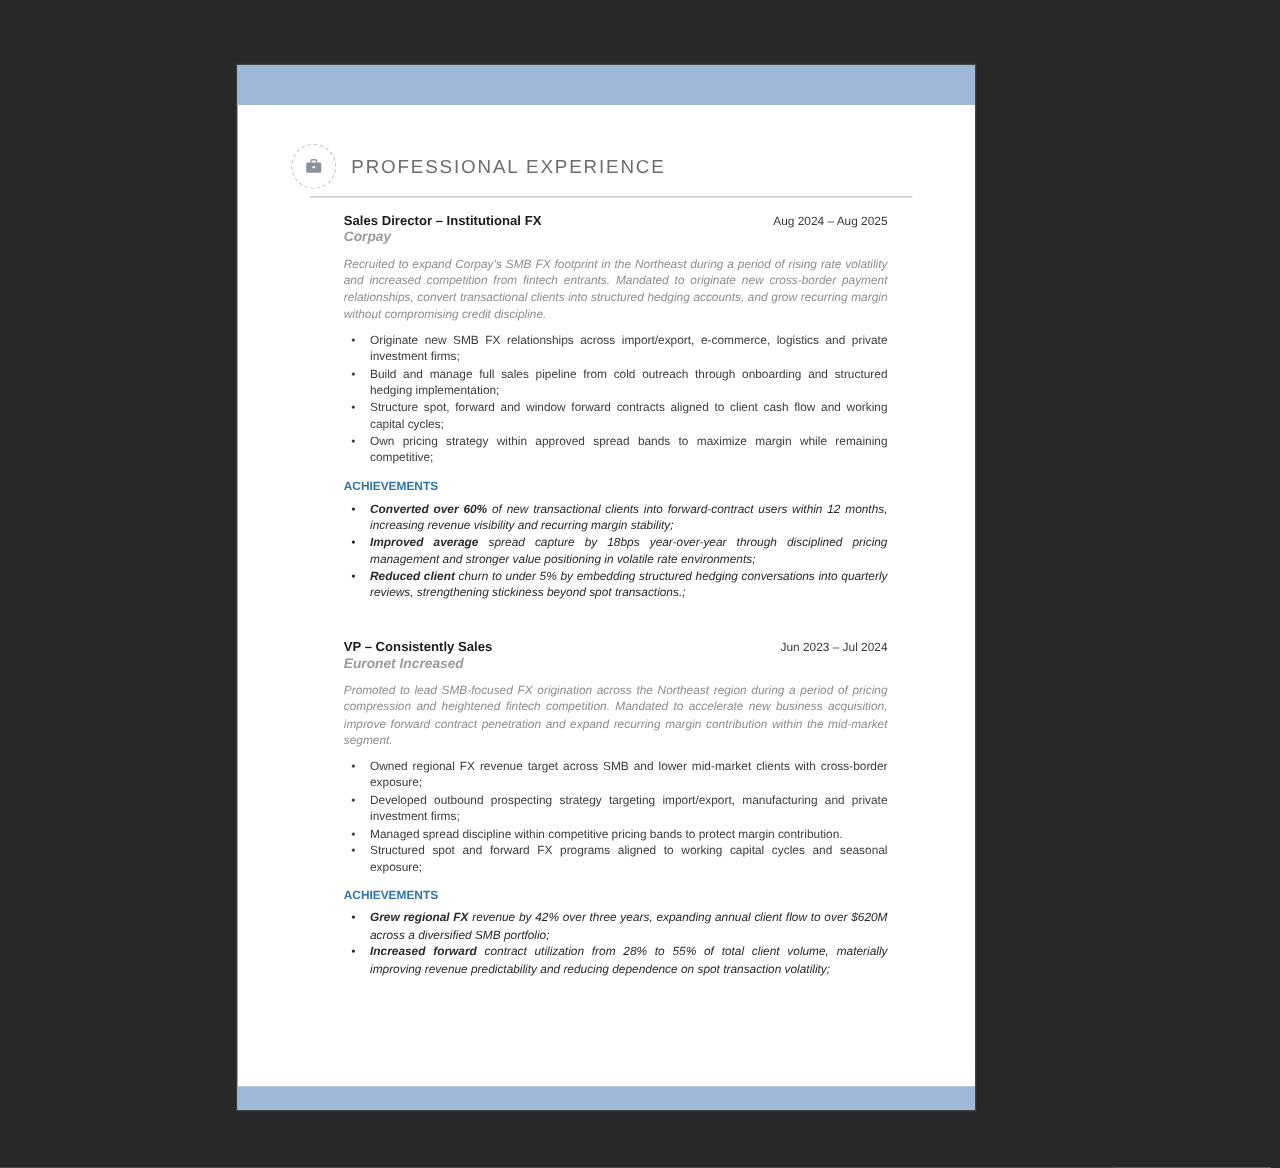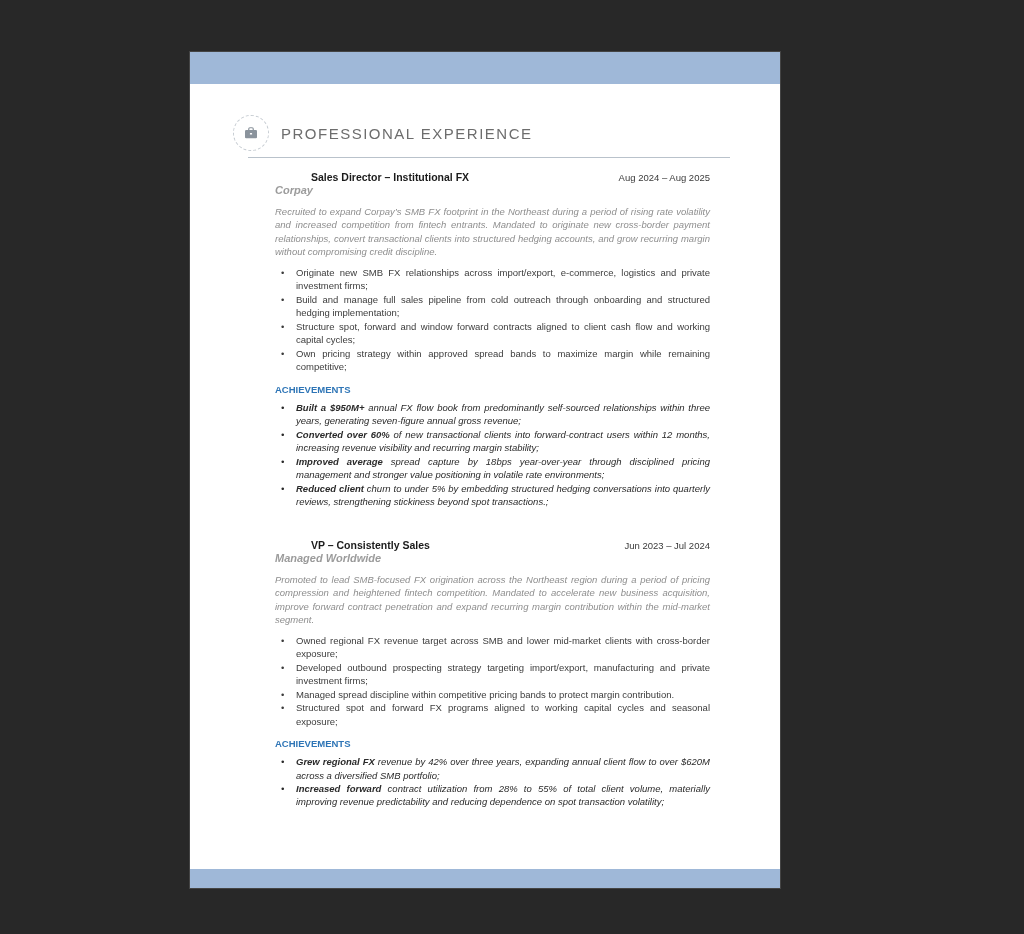--- a/index.html
+++ b/index.html
@@ -57,21 +57,21 @@
   .rule{
     border:none;border-top:1px solid #b9c2cb;
     margin:6px -20px 0 -27px;
   }
   .job{margin-top:13px;}
   .job.second{margin-top:30px;}
   .job-head{
     display:flex;justify-content:space-between;align-items:baseline;
   }
   .job-title{
-    font-size:10.5px;font-weight:700;color:#1b1b1b;margin-left:36px;
+    font-size:10.5px;font-weight:700;color:#1b1b1b;
   }
   .job-dates{
     font-size:9.5px;color:#3a3a3a;white-space:nowrap;
   }
   .company{
     font-size:11px;font-weight:700;font-style:italic;
     color:#9b9b9b;margin-top:1px;
   }
   .summary{
     margin-top:9px;
@@ -133,33 +133,32 @@
         <div class="company">Corpay</div>
         <p class="summary">Recruited to expand Corpay’s SMB FX footprint in the Northeast during a period of rising rate volatility and increased competition from fintech entrants. Mandated to originate new cross-border payment relationships, convert transactional clients into structured hedging accounts, and grow recurring margin without compromising credit discipline.</p>
         <ul class="bullets">
           <li>Originate new SMB FX relationships across import/export, e-commerce, logistics and private investment firms;</li>
           <li>Build and manage full sales pipeline from cold outreach through onboarding and structured hedging implementation;</li>
           <li>Structure spot, forward and window forward contracts aligned to client cash flow and working capital cycles;</li>
           <li>Own pricing strategy within approved spread bands to maximize margin while remaining competitive;</li>
         </ul>
         <div class="ach-label">ACHIEVEMENTS</div>
         <ul class="bullets ach">
-          <li><span class="lead">Built a $950M+</span><span> annual FX flow book from predominantly self-sourced relationships within three years, generating seven-figure annual gross revenue;</span></li>
           <li><span class="lead">Converted over 60%</span><span> of new transactional clients into forward-contract users within 12 months, increasing revenue visibility and recurring margin stability;</span></li>
           <li><span class="lead">Improved average</span><span> spread capture by 18bps year-over-year through disciplined pricing management and stronger value positioning in volatile rate environments;</span></li>
           <li><span class="lead">Reduced client</span><span> churn to under 5% by embedding structured hedging conversations into quarterly reviews, strengthening stickiness beyond spot transactions.;</span></li>
         </ul>
       </section>
 
       <section class="job second">
         <div class="job-head">
           <h2 class="job-title">VP – Consistently Sales</h2>
           <span class="job-dates">Jun 2023 – Jul 2024</span>
         </div>
-        <div class="company">Managed Worldwide</div>
+        <div class="company">Euronet Increased</div>
         <p class="summary">Promoted to lead SMB-focused FX origination across the Northeast region during a period of pricing compression and heightened fintech competition. Mandated to accelerate new business acquisition, improve forward contract penetration and expand recurring margin contribution within the mid-market segment.</p>
         <ul class="bullets">
           <li>Owned regional FX revenue target across SMB and lower mid-market clients with cross-border exposure;</li>
           <li>Developed outbound prospecting strategy targeting import/export, manufacturing and private investment firms;</li>
           <li>Managed spread discipline within competitive pricing bands to protect margin contribution.</li>
           <li>Structured spot and forward FX programs aligned to working capital cycles and seasonal exposure;</li>
         </ul>
         <div class="ach-label">ACHIEVEMENTS</div>
         <ul class="bullets ach">
           <li><span class="lead">Grew regional FX</span><span> revenue by 42% over three years, expanding annual client flow to over $620M across a diversified SMB portfolio;</span></li>

